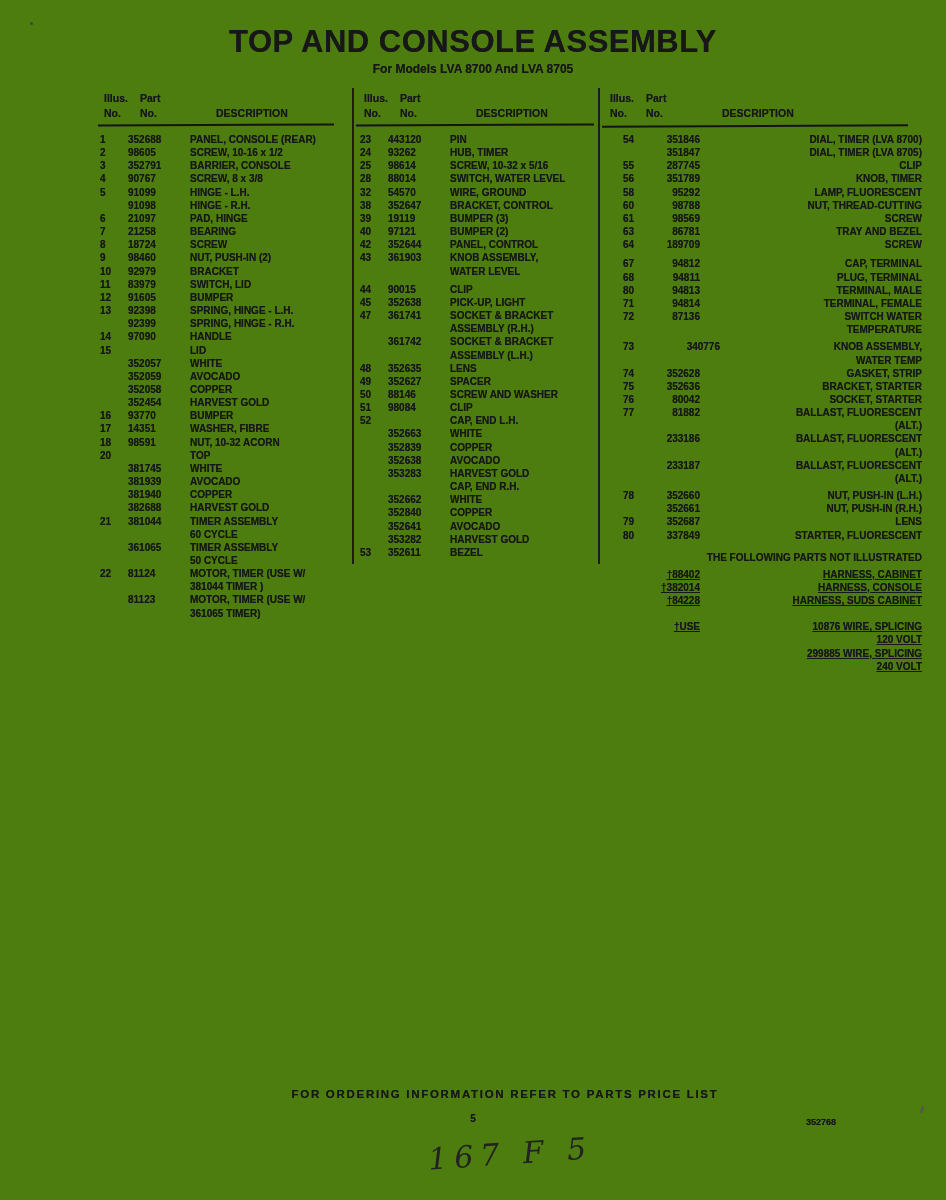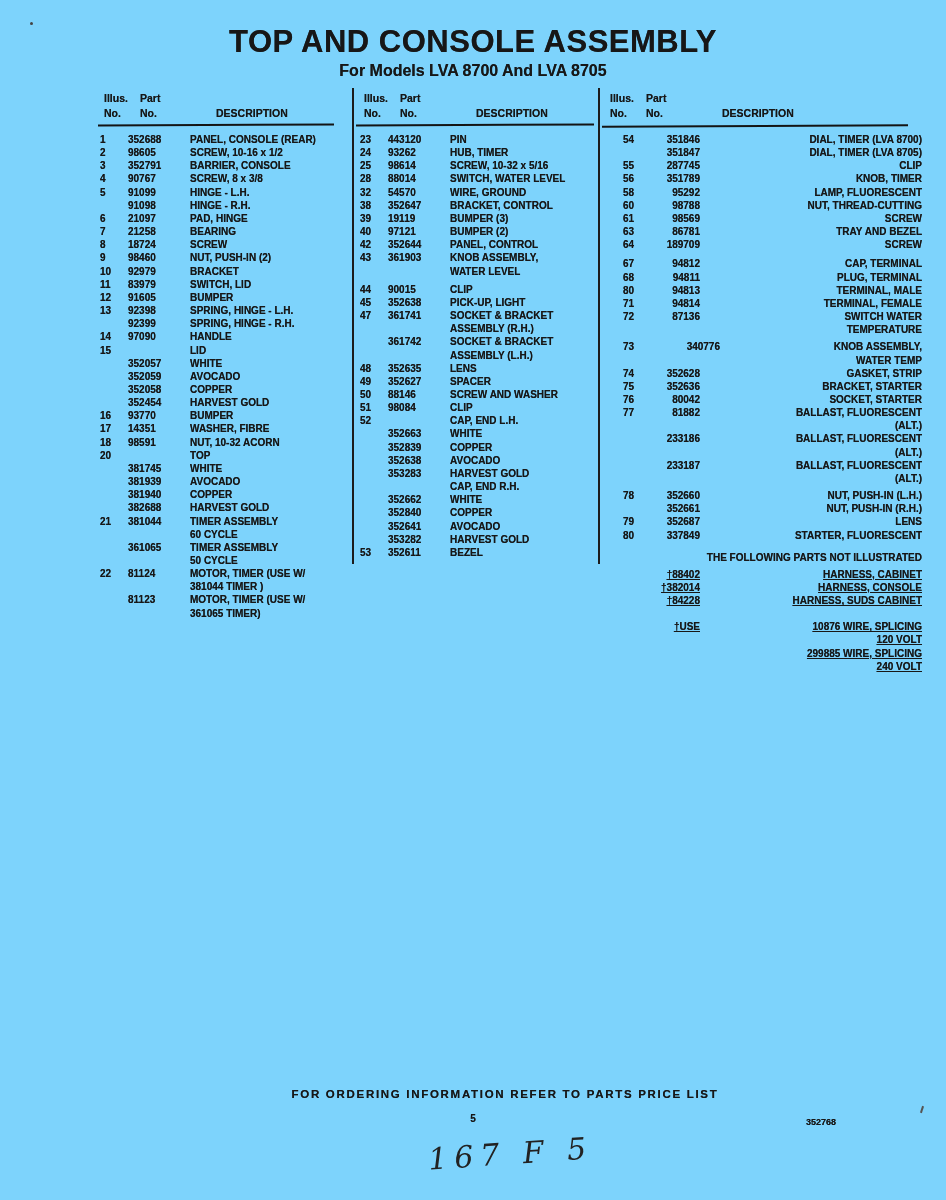--- a/index.html
+++ b/index.html
@@ -1,23 +1,23 @@
 <!DOCTYPE html>
 <html><head>
 <meta charset="utf-8">
 <style>
   html,body{margin:0;padding:0;background:#e8e8e6;}
   .page{
-    position:relative;width:946px;height:1200px;background:#7dd3fc;
+    position:relative;width:946px;height:1200px;background:#4d7c0f;
     font-family:"Liberation Sans",sans-serif;font-weight:bold;color:#171717;
     overflow:hidden;text-shadow:0 0 0.5px rgba(25,25,25,0.75);
   }
   .title{position:absolute;top:24px;left:0;width:100%;text-align:center;
     font-size:31px;letter-spacing:0.5px;}
-  .subtitle{position:absolute;top:62px;left:0;width:100%;text-align:center;font-size:16px;}
+  .subtitle{position:absolute;top:62px;left:0;width:100%;text-align:center;font-size:12px;}
 
   .col-head{position:absolute;top:91px;font-size:10.5px;line-height:15px;}
   .col-head .hrow{display:flex;}
   .h-a{flex:0 0 36px;}
   .h-b{flex:0 0 76px;}
   .h-c{flex:1 1 auto;}
   .head1{left:104px;} .head2{left:364px;} .head3{left:610px;}
 
   .rule{position:absolute;height:2px;background:#141414;transform:rotate(-0.25deg);}
   .rule1{left:98px;top:124px;width:236px;}

